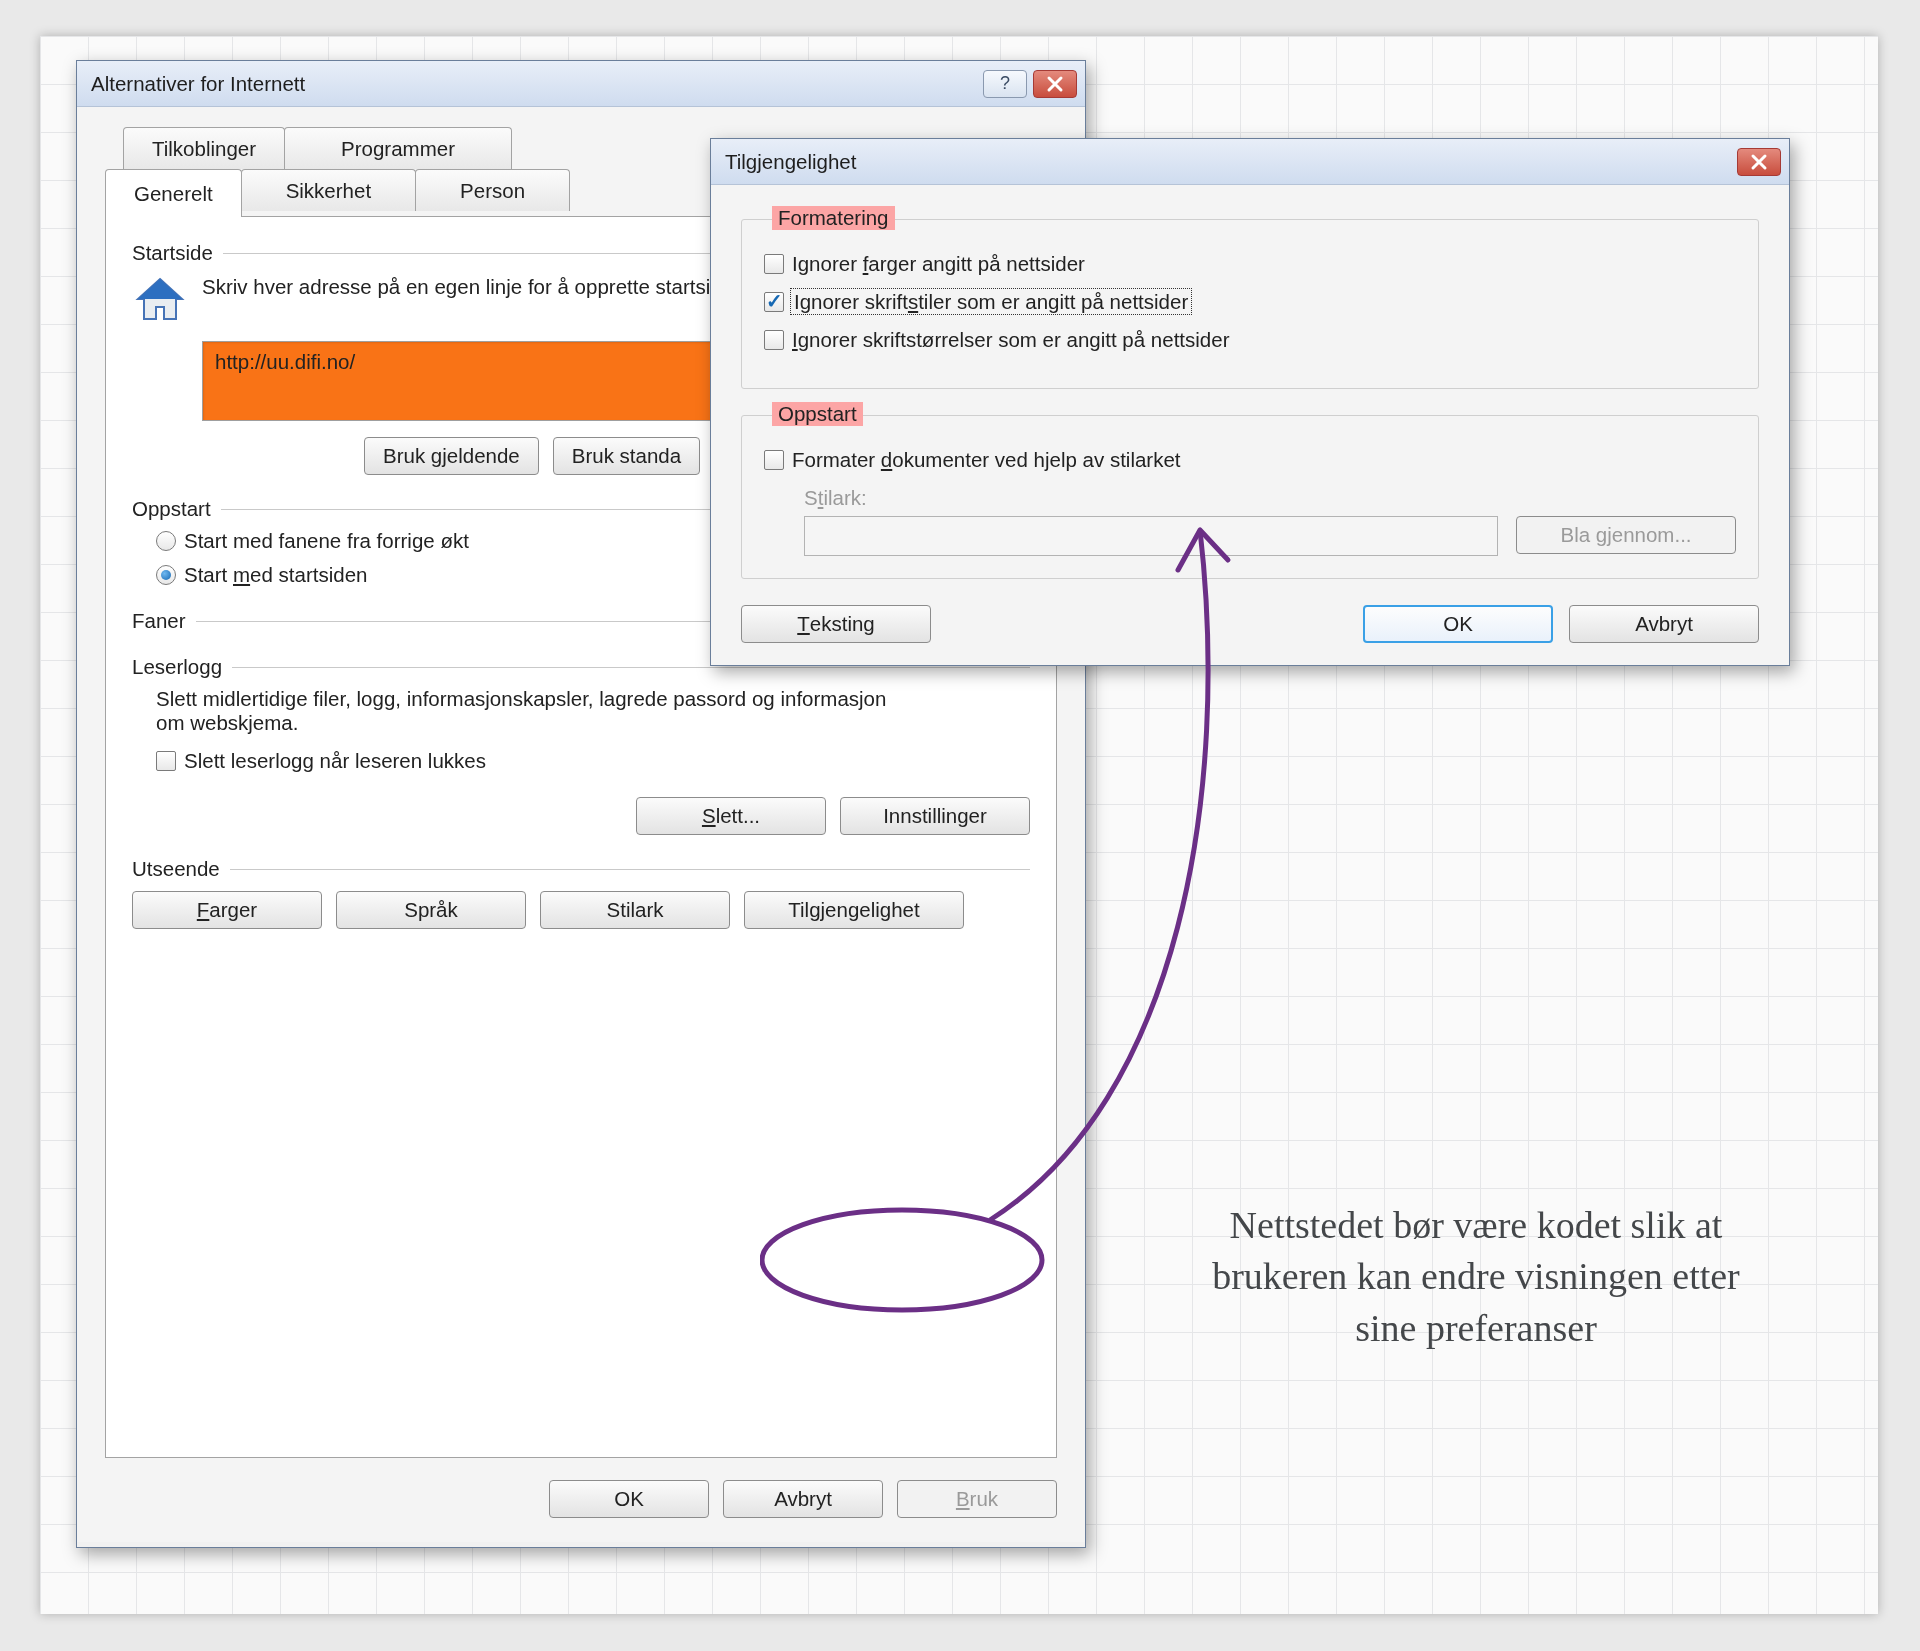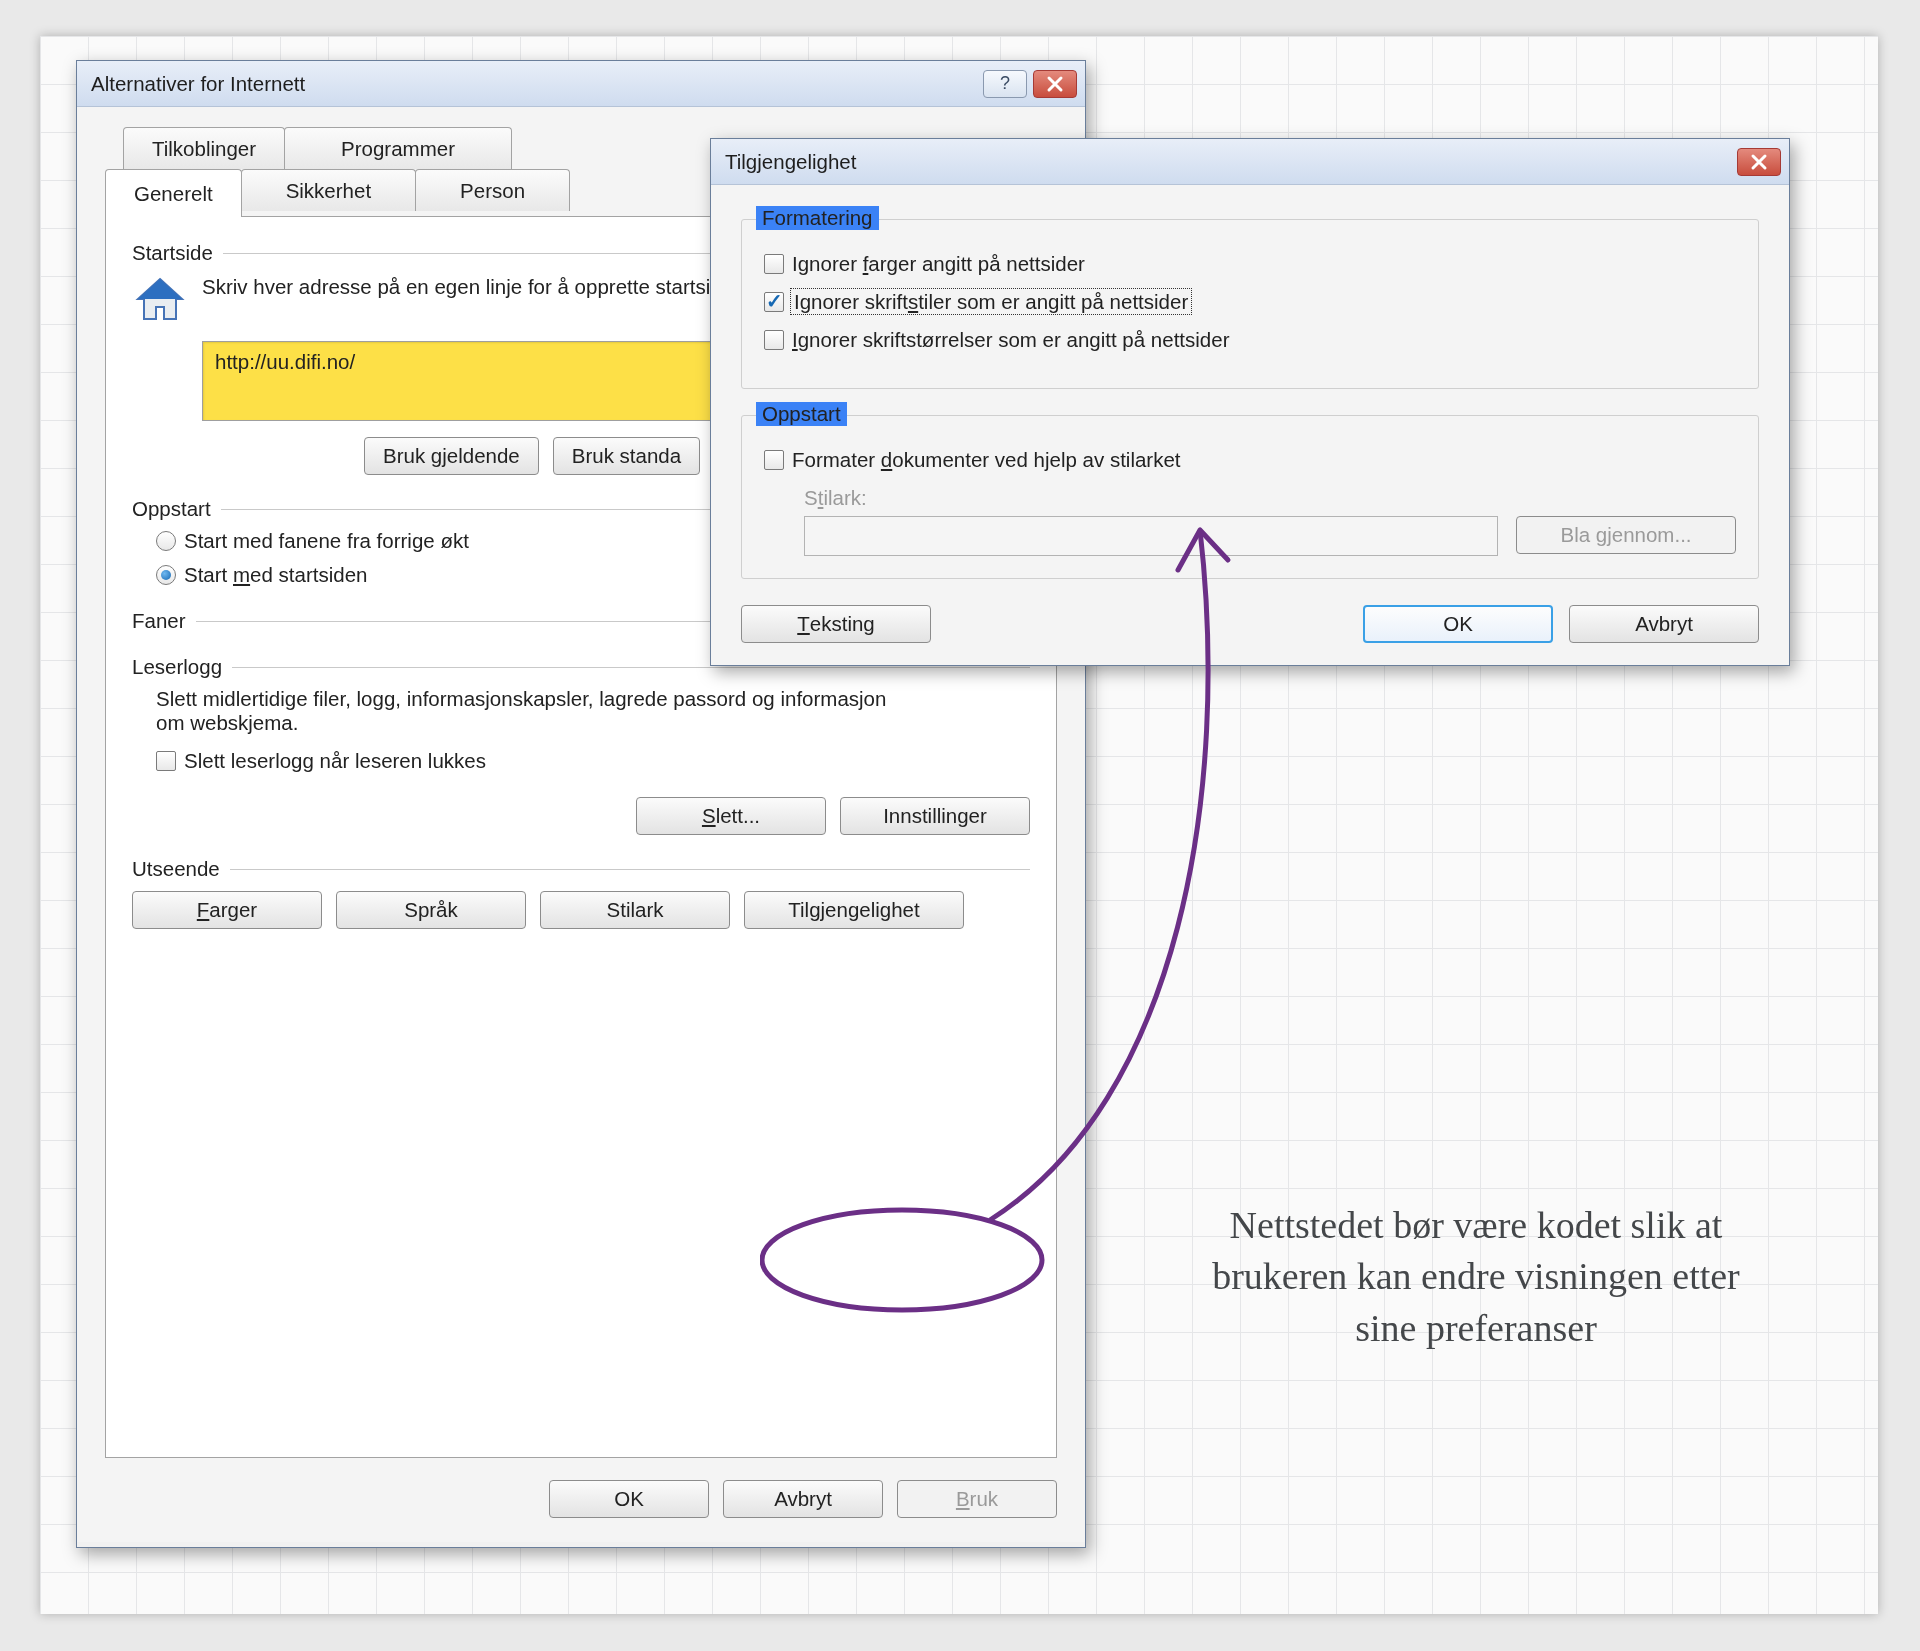--- a/index.html
+++ b/index.html
@@ -102,21 +102,21 @@
 
   .home-row { display: flex; }
   .home-icon {
     width: 56px; height: 56px; margin-right: 14px; flex: none;
   }
   .home-text { line-height: 1.4; }
 
   .url-box {
     margin: 12px 0 16px 70px;
     height: 80px;
-    background: #fde047;
+    background: #f97316;
     border: 1px solid #9f9f9f;
     padding: 8px 12px;
     box-shadow: inset 1px 1px 2px rgba(0,0,0,.1);
   }
 
   .btn {
     display: inline-flex; align-items: center; justify-content: center;
     height: 38px;
     padding: 0 18px;
     border: 1px solid #8c8c8c;
@@ -155,22 +155,22 @@
   #d2 { left: 710px; top: 138px; width: 1080px; }
   #d2 .dialog-body { padding: 24px 30px 22px 30px; }
   .fieldset {
     border: 1px solid #cfcfcf;
     border-radius: 3px;
     padding: 18px 22px 22px 22px;
     margin: 10px 0 26px 0;
     position: relative;
   }
   .fieldset .legend {
-    position: absolute; top: -14px; left: 14px;
-    background: #3b82f6; padding: 0 6px;
+    position: absolute; top: -14px; left: 30px;
+    background: #fca5a5; padding: 0 6px;
   }
   .cb-line { margin: 14px 0; }
   .dotted { outline: 1px dotted #333; outline-offset: 1px; padding: 0 2px; }
   .dim { color: #9a9a9a; }
   .path-box {
     height: 40px; border: 1px solid #b3b3b3;
     background: #f5f5f5; flex: 1;
   }
   .stilark-row { display: flex; gap: 18px; margin-top: 6px; }
 

